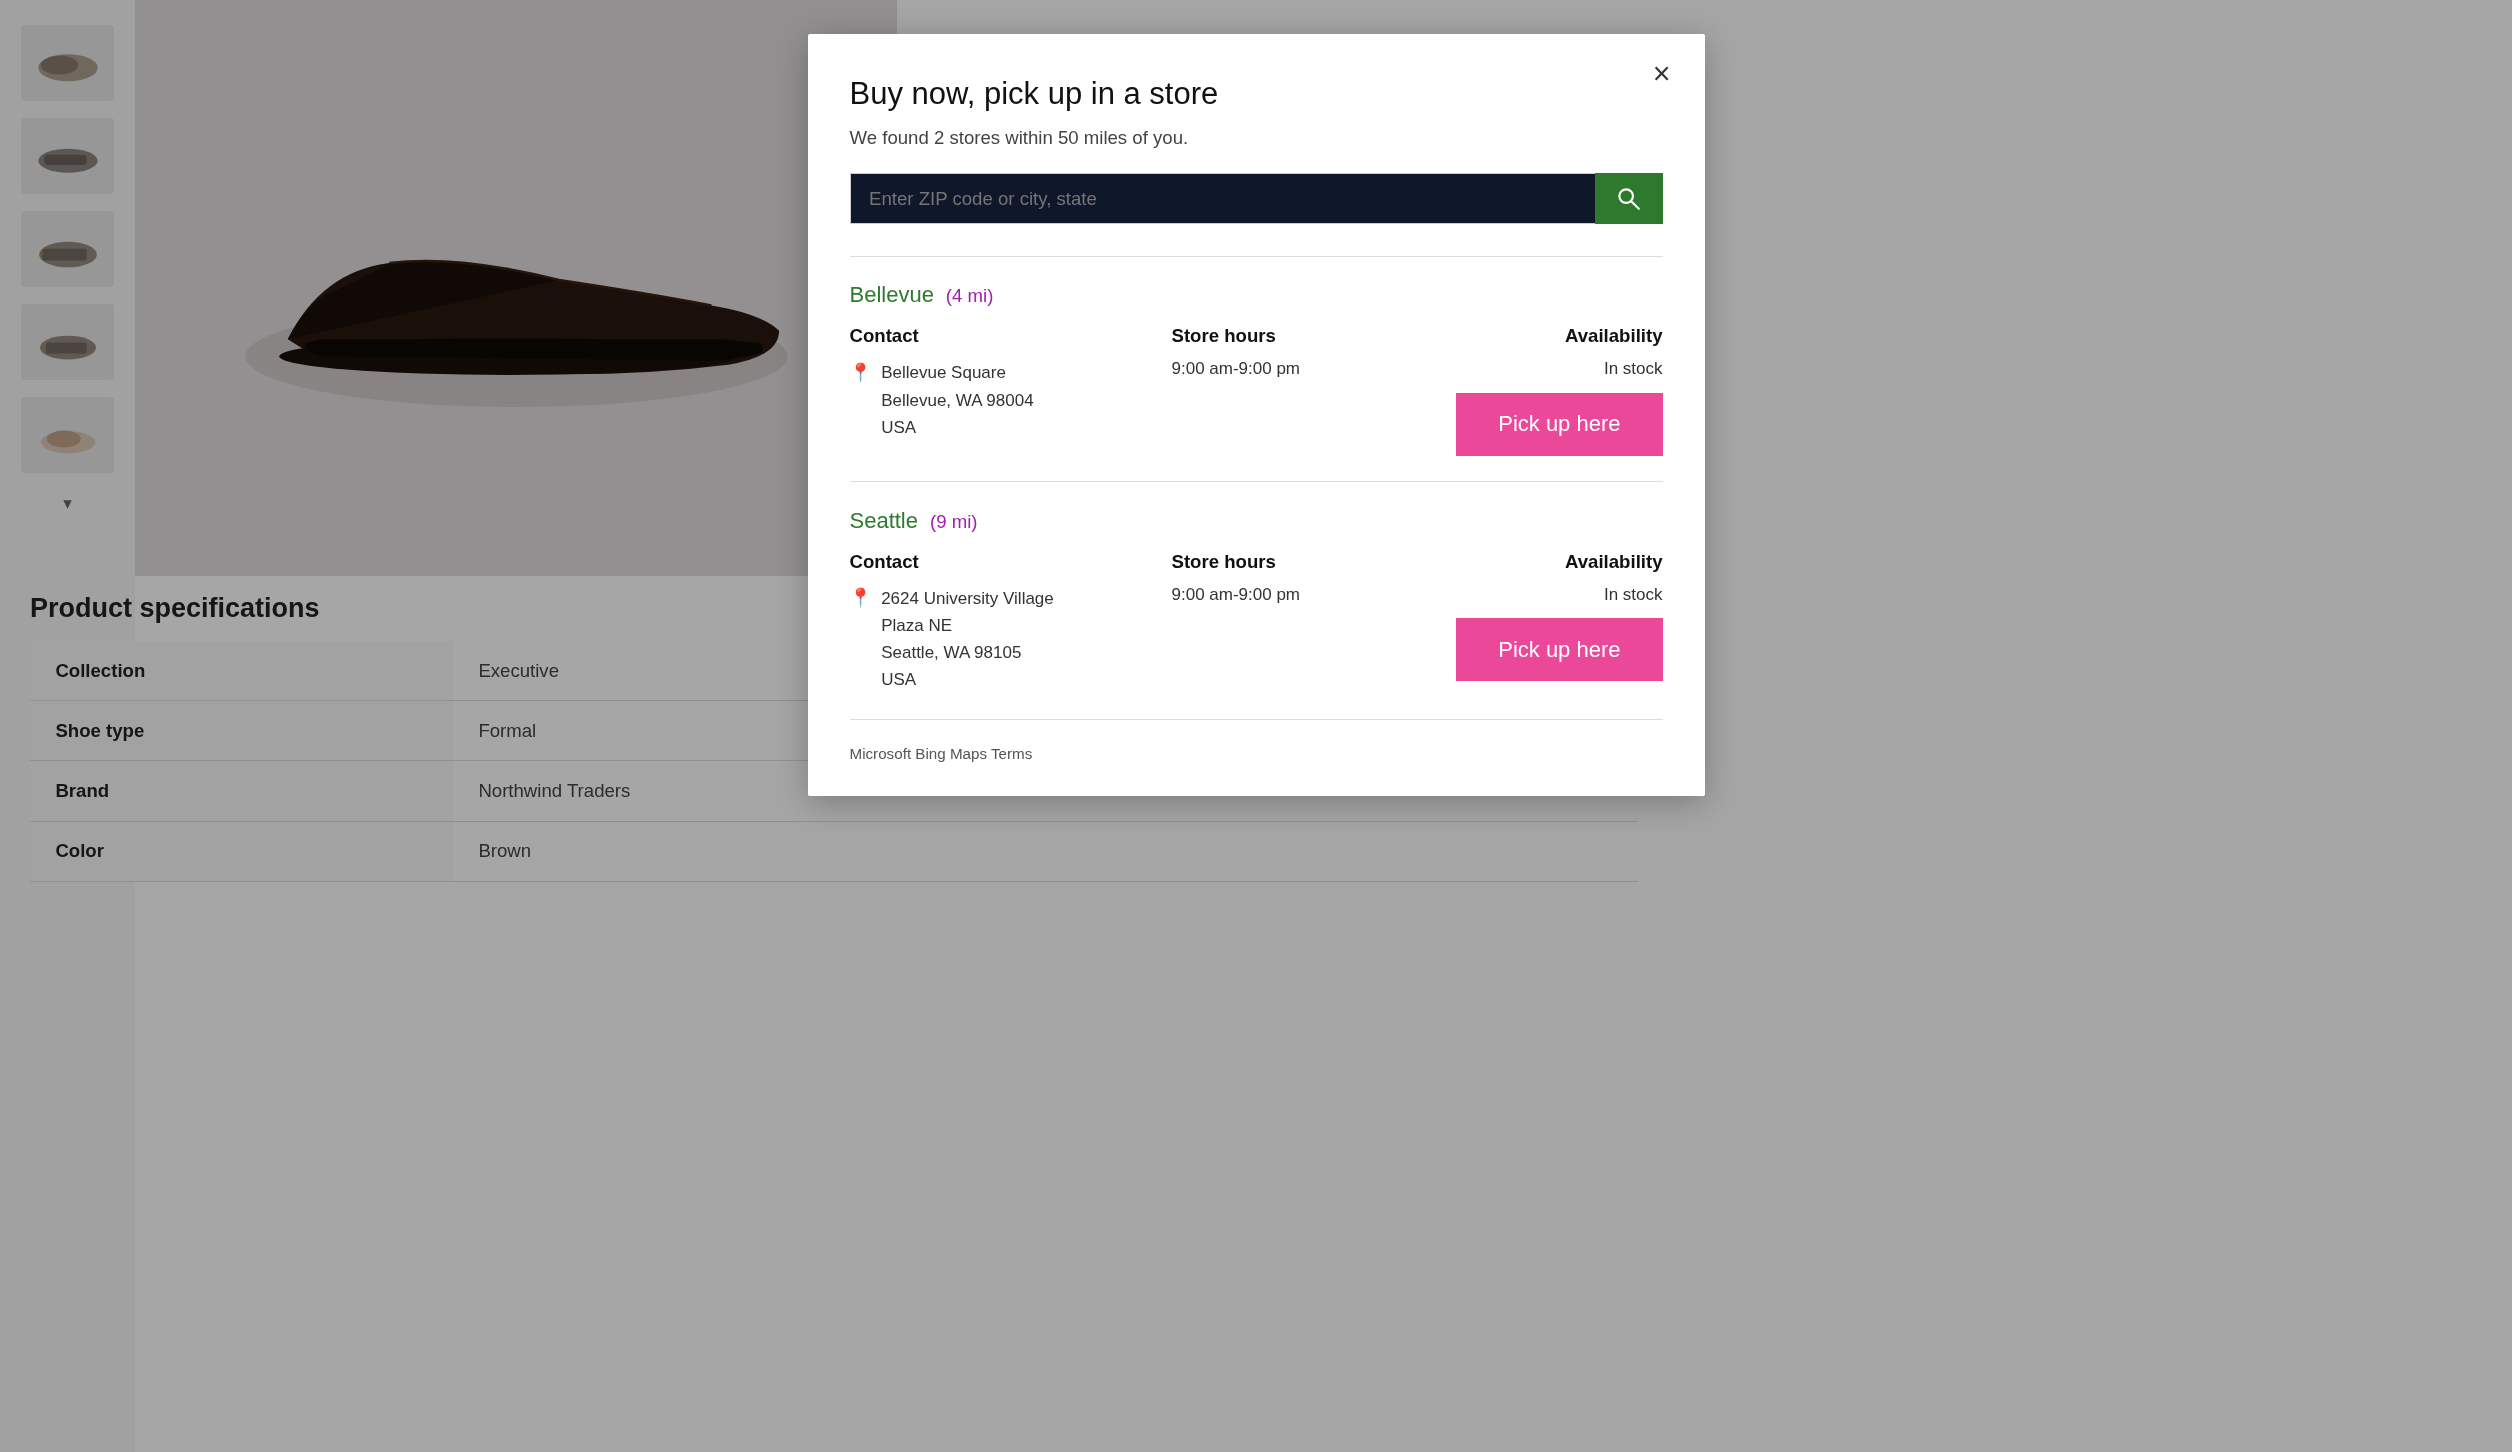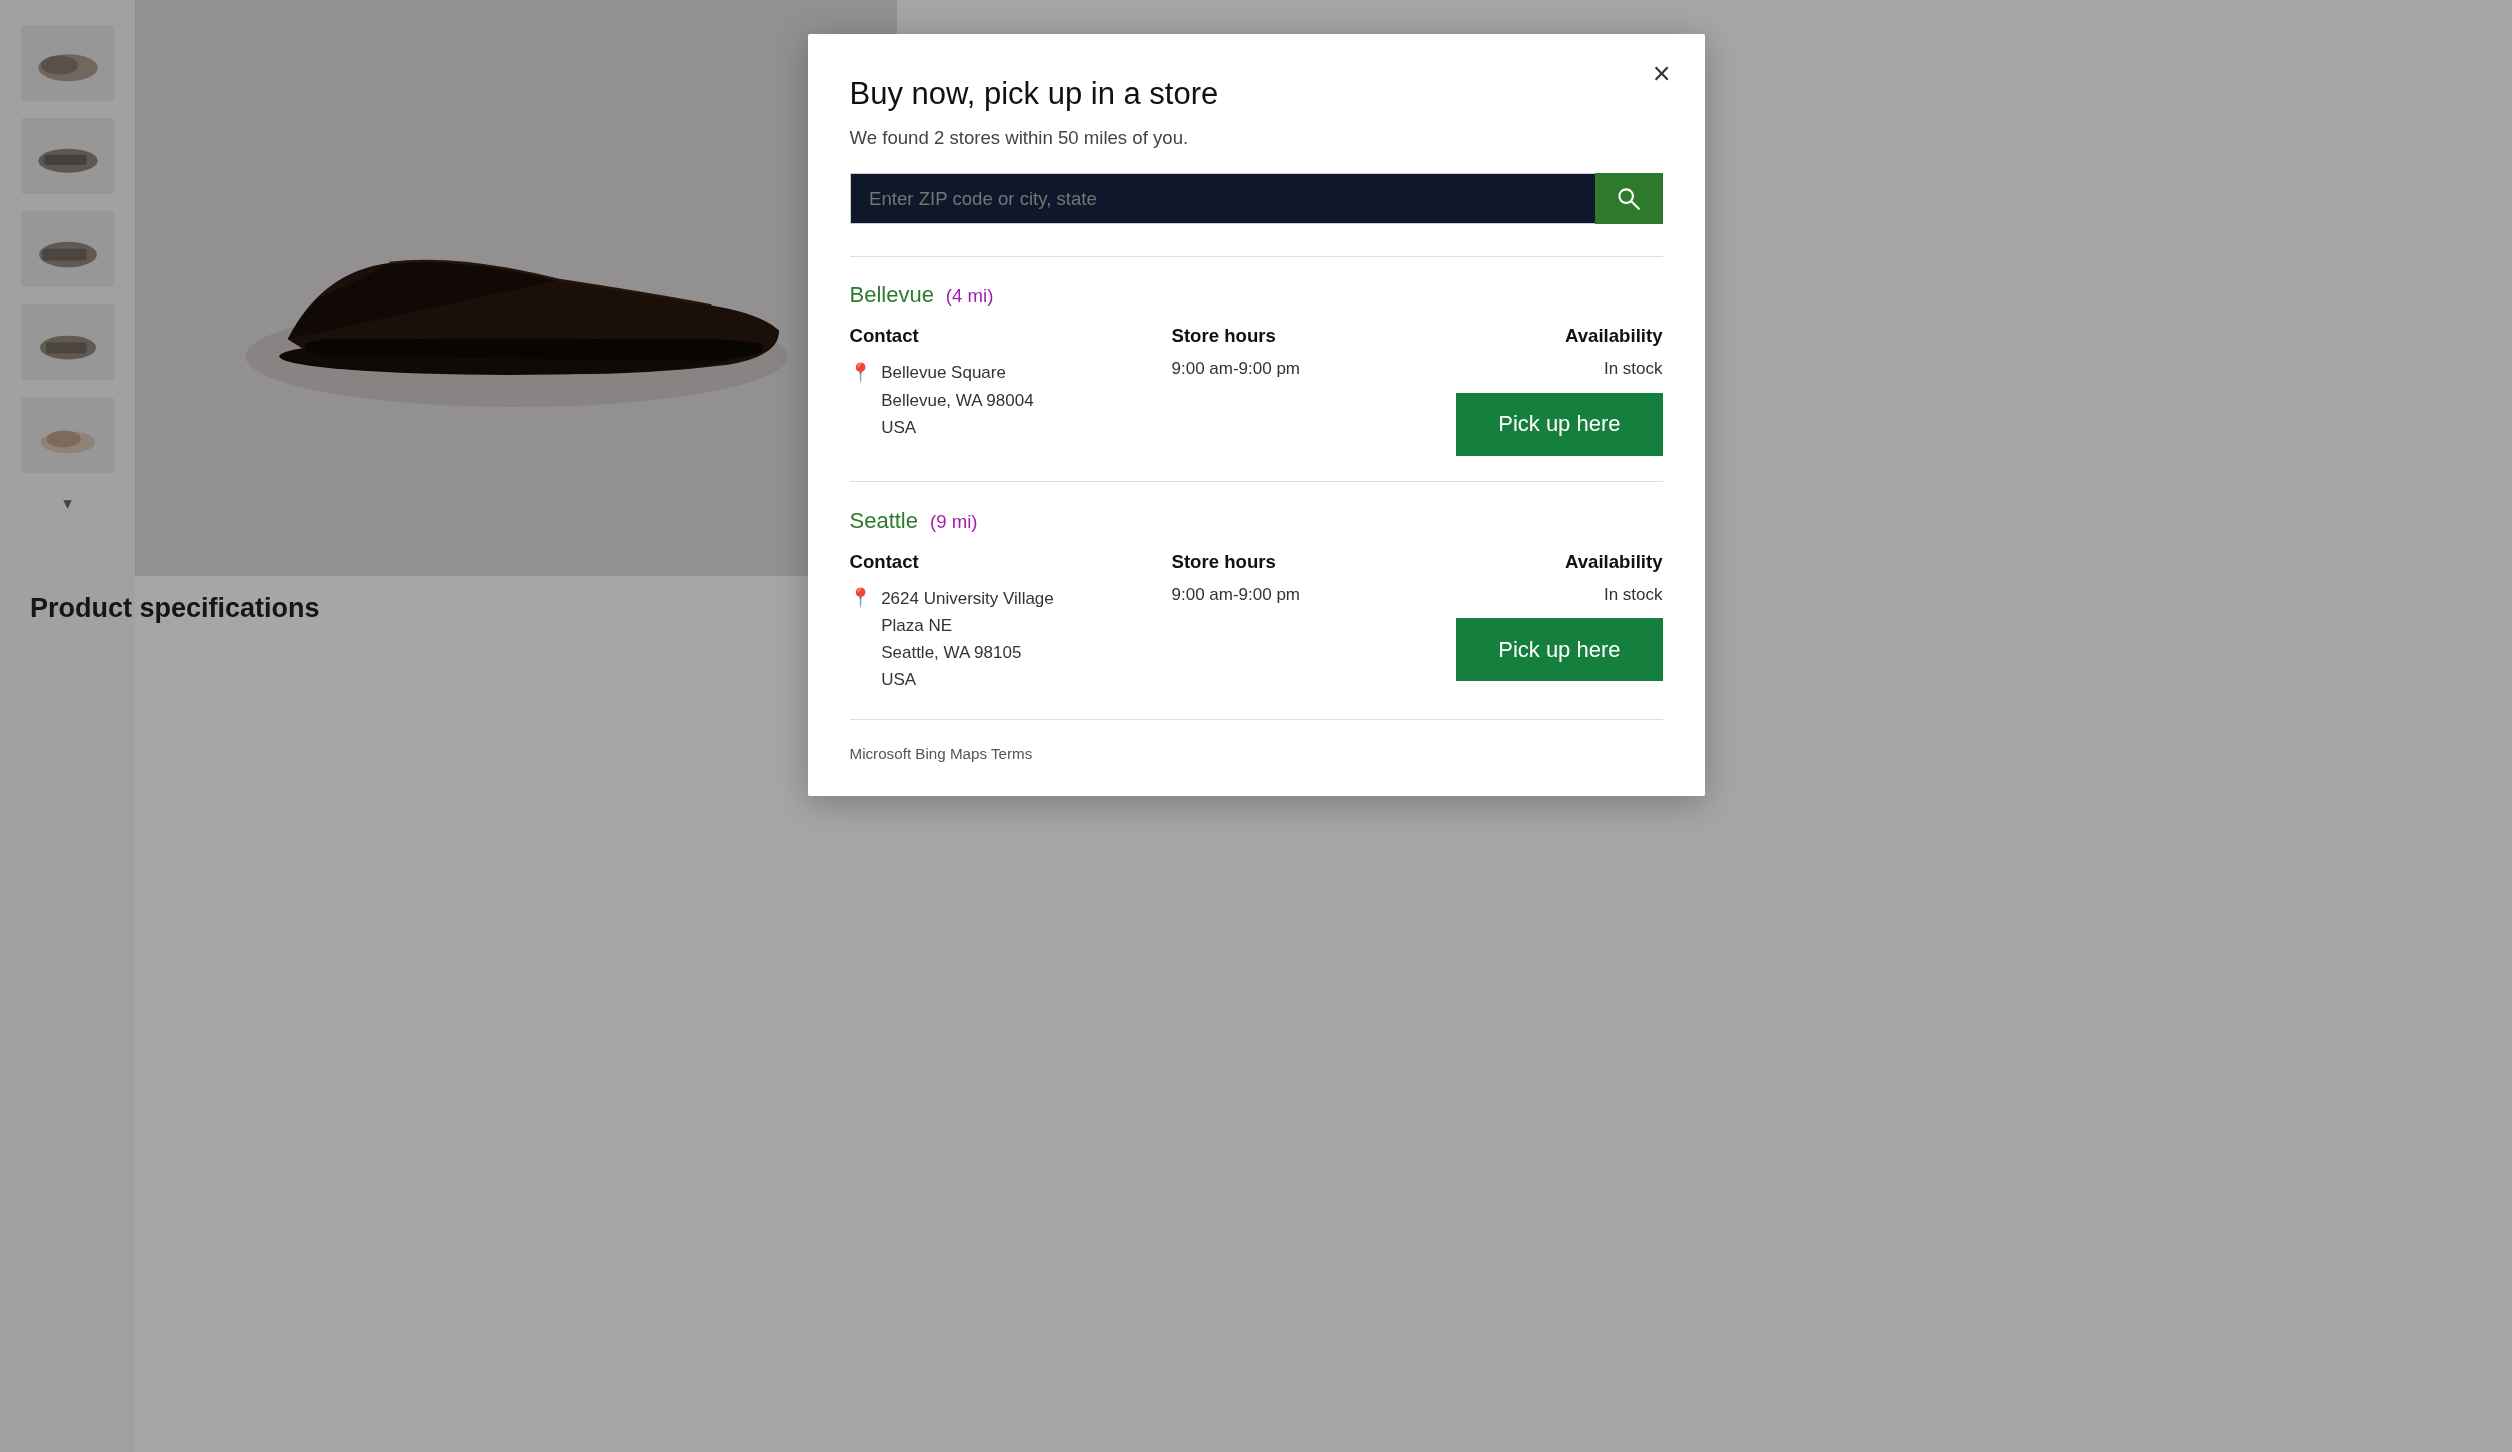--- a/index.html
+++ b/index.html
@@ -356,21 +356,21 @@
       color: #333;
     }
 
     .availability-status {
       font-size: 17px;
       color: #333;
       margin-bottom: 13.5px;
     }
 
     .pickup-btn {
-      background: #15803d;
+      background: #ec4899;
       color: #fff;
       border: none;
       padding: 18.6px 42px;
       font-size: 22px;
       cursor: pointer;
       font-weight: 500;
       min-width: 203px;
     }
 
     
@@ -448,20 +448,40 @@
   <div class="add-to-cart-row">
     <button class="add-to-cart-btn">Add to Cart</button>
     <div class="wishlist-btn">♡</div>
   </div>
   <div class="pickup-info-text">a store</div>
   <div class="pickup-sub-text">ability at stores within 50 miles of you.</div>
 </div>
 
 <div class="product-specs">
   <div class="specs-title">Product specifications</div>
+  <table class="specs-table">
+    <tbody id="specs-tbody">
+        <tr>
+          <td>Collection</td>
+          <td>Executive</td>
+        </tr>
+        <tr>
+          <td>Shoe type</td>
+          <td>Formal</td>
+        </tr>
+        <tr>
+          <td>Brand</td>
+          <td>Northwind Traders</td>
+        </tr>
+        <tr>
+          <td>Color</td>
+          <td>Brown</td>
+        </tr>
+      </tbody>
+  </table>
 </div>
 
 <div class="modal-overlay">
   <div class="modal">
 
     <button class="modal-close">×</button>
 
     <div class="modal-title">Buy now, pick up in a store</div>
 
     <div class="modal-subtitle">We found 2 stores within 50 miles of you.</div>

